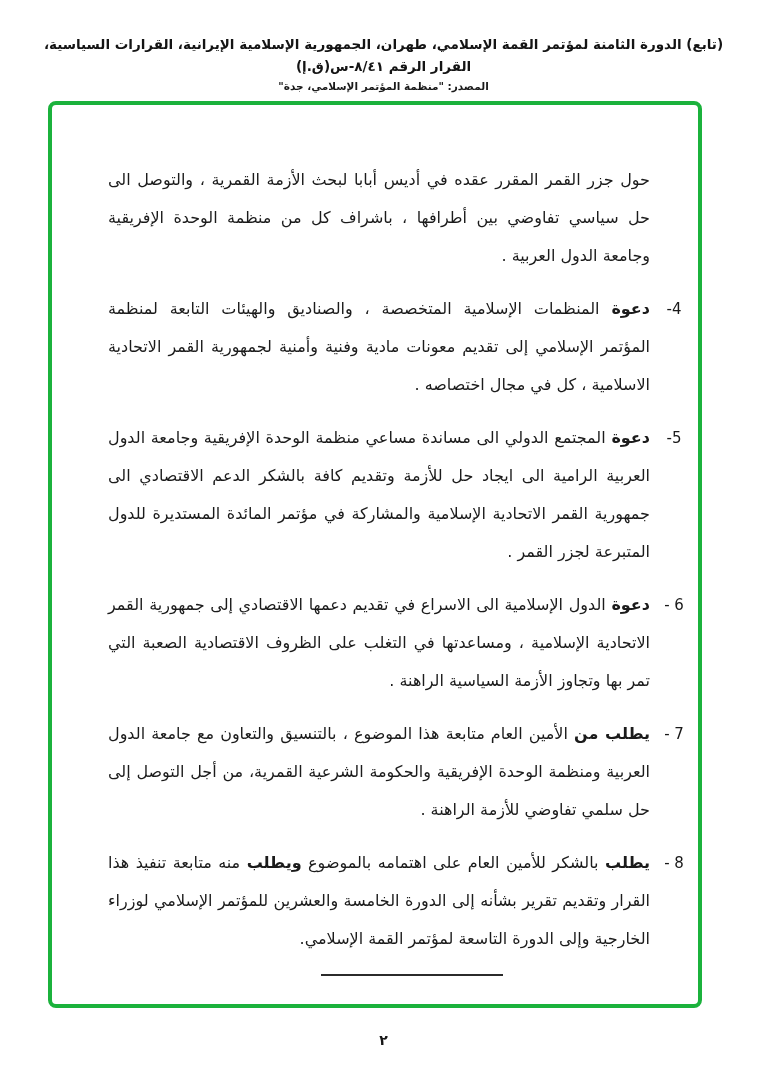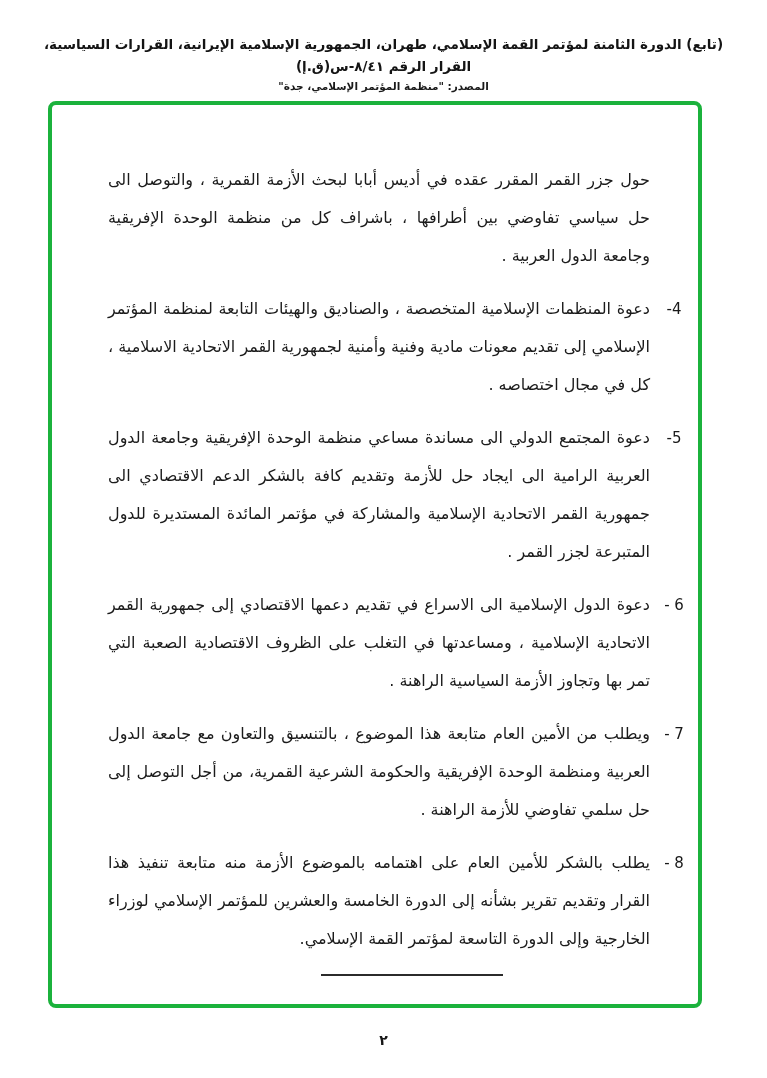--- a/index.html
+++ b/index.html
@@ -50,21 +50,21 @@
     flex:0 0 48px;
     text-align:center;
     direction:ltr;
     font-size:15px;
     color:#191919;
   }
   .itext{
     flex:1;
     text-align:justify;
   }
-  .itext b{font-weight:normal;}
+  .itext b{font-weight:bold;}
   .separator{
     width:182px;height:0;
     border-top:2px solid #2b2b2b;
     margin:16px auto 0 auto;
     transform:translateX(9px);
   }
   .page-number{
     position:absolute;top:1032px;left:0;right:0;
     text-align:center;
     font-size:14px;font-weight:bold;color:#161616;
@@ -94,26 +94,26 @@
     <div class="itext"><b>دعوة</b><span> المجتمع الدولي الى مساندة مساعي منظمة الوحدة الإفريقية وجامعة الدول العربية الرامية الى ايجاد حل للأزمة وتقديم كافة بالشكر الدعم الاقتصادي الى جمهورية القمر الاتحادية الإسلامية والمشاركة في مؤتمر المائدة المستديرة للدول المتبرعة لجزر القمر .</span></div>
   </div>
 
   <div class="item">
     <span class="marker">- 6</span>
     <div class="itext"><b>دعوة</b><span> الدول الإسلامية الى الاسراع في تقديم دعمها الاقتصادي إلى جمهورية القمر الاتحادية الإسلامية ، ومساعدتها في التغلب على الظروف الاقتصادية الصعبة التي تمر بها وتجاوز الأزمة السياسية الراهنة .</span></div>
   </div>
 
   <div class="item">
     <span class="marker">- 7</span>
-    <div class="itext"><b>ويطلب من</b><span> الأمين العام متابعة هذا الموضوع ، بالتنسيق والتعاون مع جامعة الدول العربية ومنظمة الوحدة الإفريقية والحكومة الشرعية القمرية، من أجل التوصل إلى حل سلمي تفاوضي للأزمة الراهنة .</span></div>
+    <div class="itext"><b>يطلب من</b><span> الأمين العام متابعة هذا الموضوع ، بالتنسيق والتعاون مع جامعة الدول العربية ومنظمة الوحدة الإفريقية والحكومة الشرعية القمرية، من أجل التوصل إلى حل سلمي تفاوضي للأزمة الراهنة .</span></div>
   </div>
 
   <div class="item">
     <span class="marker">- 8</span>
-    <div class="itext"><b>يطلب</b><span> بالشكر للأمين العام على اهتمامه بالموضوع </span><b>الأزمة</b><span> منه متابعة تنفيذ هذا القرار وتقديم تقرير بشأنه إلى الدورة الخامسة والعشرين للمؤتمر الإسلامي لوزراء الخارجية وإلى الدورة التاسعة لمؤتمر القمة الإسلامي.</span></div>
+    <div class="itext"><b>يطلب</b><span> بالشكر للأمين العام على اهتمامه بالموضوع </span><b>ويطلب</b><span> منه متابعة تنفيذ هذا القرار وتقديم تقرير بشأنه إلى الدورة الخامسة والعشرين للمؤتمر الإسلامي لوزراء الخارجية وإلى الدورة التاسعة لمؤتمر القمة الإسلامي.</span></div>
   </div>
 </div>
       <div class="separator"></div>
     </div>
   </div>
 
   <div class="page-number">٢</div>
 
 </div>
 

